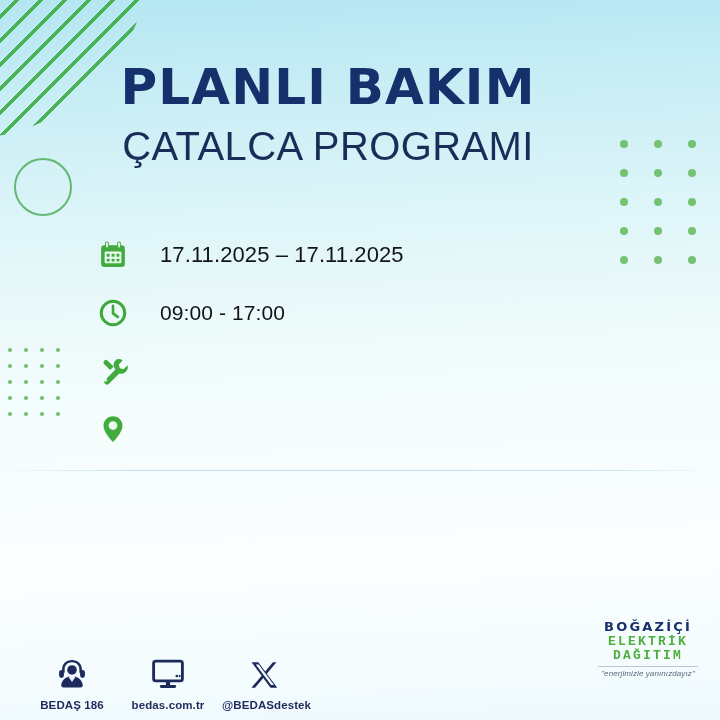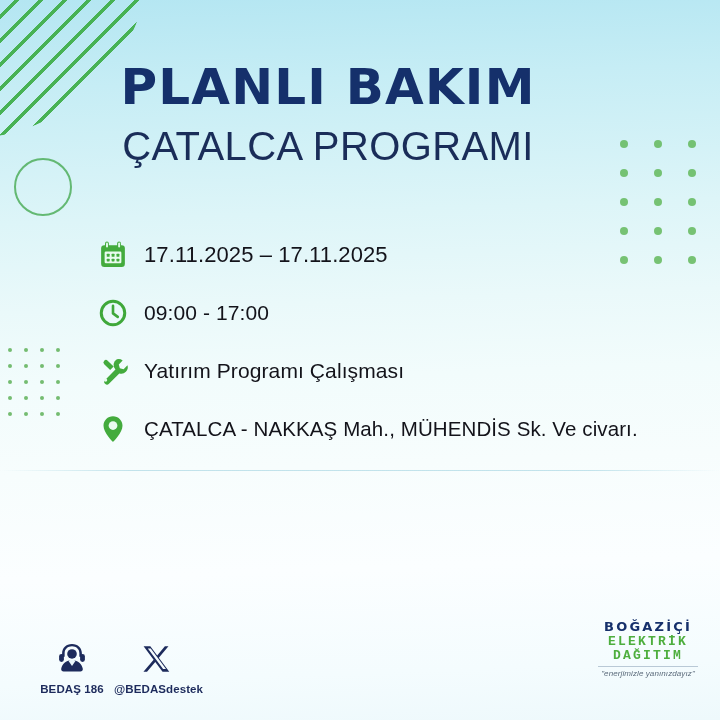--- a/index.html
+++ b/index.html
@@ -59,26 +59,26 @@
   #sub-title{
     font-size:40px;font-weight:400;letter-spacing:.4px;
     color:#1a2d59;line-height:1;margin:14px 0 0 0;
   }
   
   #info-block{position:absolute;left:98px;top:226px;width:600px;}
   .info-row{display:flex;align-items:center;height:58px;}
   .info-icon{width:46px;min-width:46px;display:flex;align-items:center;justify-content:flex-start;}
   .info-text{
     font-size:21px;color:#13131a;white-space:nowrap;
-    margin-left:0;letter-spacing:.1px;
+    margin-left:16px;letter-spacing:.1px;
   }
   #row-date .info-text{font-size:22px;}
   #row-location .info-text{font-size:20.5px;}
   
-  #footer-social{position:absolute;left:30px;top:636px;display:flex;gap:0;}
+  #footer-social{position:absolute;left:30px;top:652px;display:flex;gap:12px;}
   .social-item{width:84px;text-align:center;}
   .social-ico{height:40px;display:flex;align-items:flex-end;justify-content:center;}
   .social-label{
     margin-top:7px;font-size:11.5px;font-weight:bold;color:#1d2b5c;
     letter-spacing:.1px;white-space:nowrap;
   }
   #brand-logo{position:absolute;left:592px;top:620px;width:112px;text-align:center;}
   .brand-line{
     font-weight:bold;letter-spacing:2.2px;line-height:1.12;
     font-size:13px;font-family:"DejaVu Sans", sans-serif;
@@ -183,50 +183,60 @@
 
     <div class="info-row" id="row-work">
       <span class="info-icon">
         <svg width="31" height="31" viewBox="0 0 24 24">
           <path d="M14.6 2.6a5 5 0 0 0-1.1 7.9l-8 8a2.1 2.1 0 1 0 3 3l8-8a5 5 0 0 0 6.3-6.3l-3 3-2.9-.8-.8-2.9 3-3a5 5 0 0 0-4.5-.9z" fill="#43ab3d"></path>
           <path d="M4.4 3.4a1.9 1.9 0 0 1 2.7 0l4.6 4.6-2.7 2.7-4.6-4.6a1.9 1.9 0 0 1 0-2.7z" fill="#43ab3d" transform="translate(0.4,0.2)"></path>
           <path d="M3.2 19.1 16.4 5.9" stroke="#43ab3d" stroke-width="0" fill="none"></path>
           <circle cx="5.9" cy="18.6" r="1.25" fill="#e9fbef"></circle>
         </svg>
       </span>
-      <span class="info-text">Yatırım Programı Çalışması</span>
     </div>
 
     <div class="info-row" id="row-location">
       <span class="info-icon">
         <svg width="30" height="30" viewBox="0 0 24 24">
           <path d="M12 1.8c-4.2 0-7.6 3.4-7.6 7.6 0 5.7 7.6 13 7.6 13s7.6-7.3 7.6-13c0-4.2-3.4-7.6-7.6-7.6z" fill="#43ab3d"></path>
           <circle cx="12" cy="9.2" r="3.5" fill="#e9fbef"></circle>
         </svg>
       </span>
-      <span class="info-text">ÇATALCA - NAKKAŞ Mah., MÜHENDİS Sk. Ve civarı.</span>
     </div>
   </div>
 
   <div id="footer-social">
 
     <div class="social-item">
       <div class="social-ico">
         <svg width="36" height="36" viewBox="0 0 24 24">
           <path d="M12 2.6c-4 0-6.6 2.7-6.6 6.2v2.4h1.7V8.8c0-2.7 2.1-4.6 4.9-4.6s4.9 1.9 4.9 4.6v2.4h1.7V8.8c0-3.5-2.6-6.2-6.6-6.2z" fill="#1d2b5c"></path>
           <rect x="3.4" y="9.3" width="3.2" height="5.3" rx="1.6" fill="#1d2b5c"></rect>
           <rect x="17.4" y="9.3" width="3.2" height="5.3" rx="1.6" fill="#1d2b5c"></rect>
           <circle cx="12" cy="9.3" r="3.2" fill="#1d2b5c"></circle>
           <path d="M12 13.3c-3.6 0-6.6 2.5-7.2 5.8-.2 1 .6 1.9 1.6 1.9h11.2c1 0 1.8-.9 1.6-1.9-.6-3.3-3.6-5.8-7.2-5.8z" fill="#1d2b5c"></path>
           <path d="M9.6 13.8 12 17.4l2.4-3.6-1.1-.4H10.7z" fill="#eaf7fb"></path>
         </svg>
       </div>
       <div class="social-label">BEDAŞ 186</div>
     </div>
 
+    <div class="social-item">
+      <div class="social-ico">
+        <svg width="38" height="36" viewBox="0 0 24 24">
+          <rect x="2.4" y="3.4" width="19.2" height="13.2" rx="1.4" fill="none" stroke="#1d2b5c" stroke-width="1.9"></rect>
+          <rect x="10.6" y="16.6" width="2.8" height="3.4" fill="#1d2b5c"></rect>
+          <rect x="6.6" y="19.4" width="10.8" height="1.9" rx=".9" fill="#1d2b5c"></rect>
+          <rect x="17.1" y="12.6" width="1.5" height="1.5" fill="#1d2b5c"></rect>
+          <rect x="19.2" y="12.6" width="1.1" height="1.5" fill="#1d2b5c"></rect>
+        </svg>
+      </div>
+      <div class="social-label">bedas.com.tr</div>
+    </div>
 
     <div class="social-item">
       <div class="social-ico">
         <svg width="33" height="33" viewBox="0 0 24 24">
           <path d="M2.6 2.4h4.9l5 6.7 5.6-6.7h2.6l-7 8.3 7.6 10.2h-4.9l-5.3-7.1-6 7.1H2.5l7.4-8.8L2.6 2.4zm3.1 1.6 11.1 14.9h2.1L7.8 4H5.7z" fill="#1d2b5c"></path>
         </svg>
       </div>
       <div class="social-label">@BEDASdestek</div>
     </div>
   </div>

